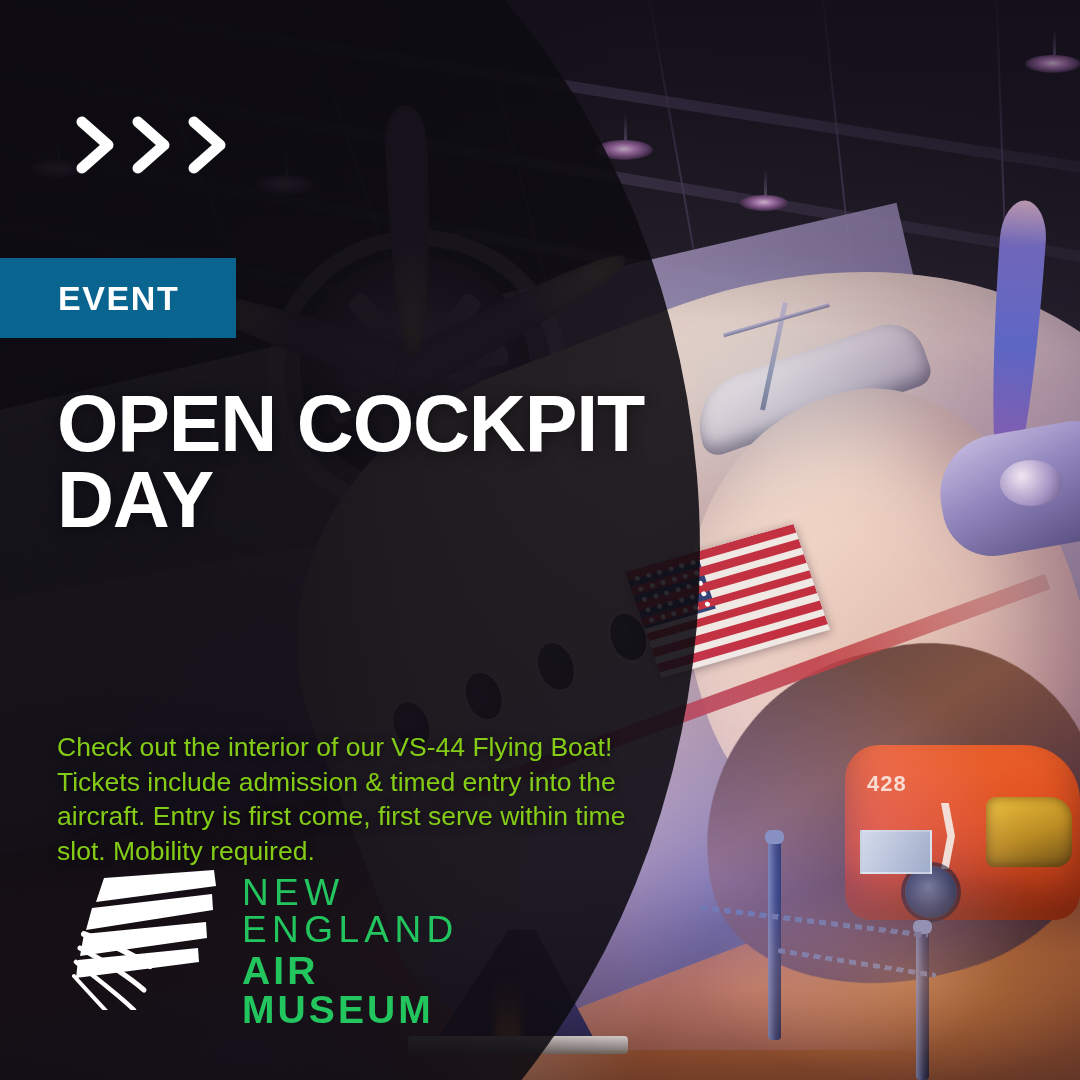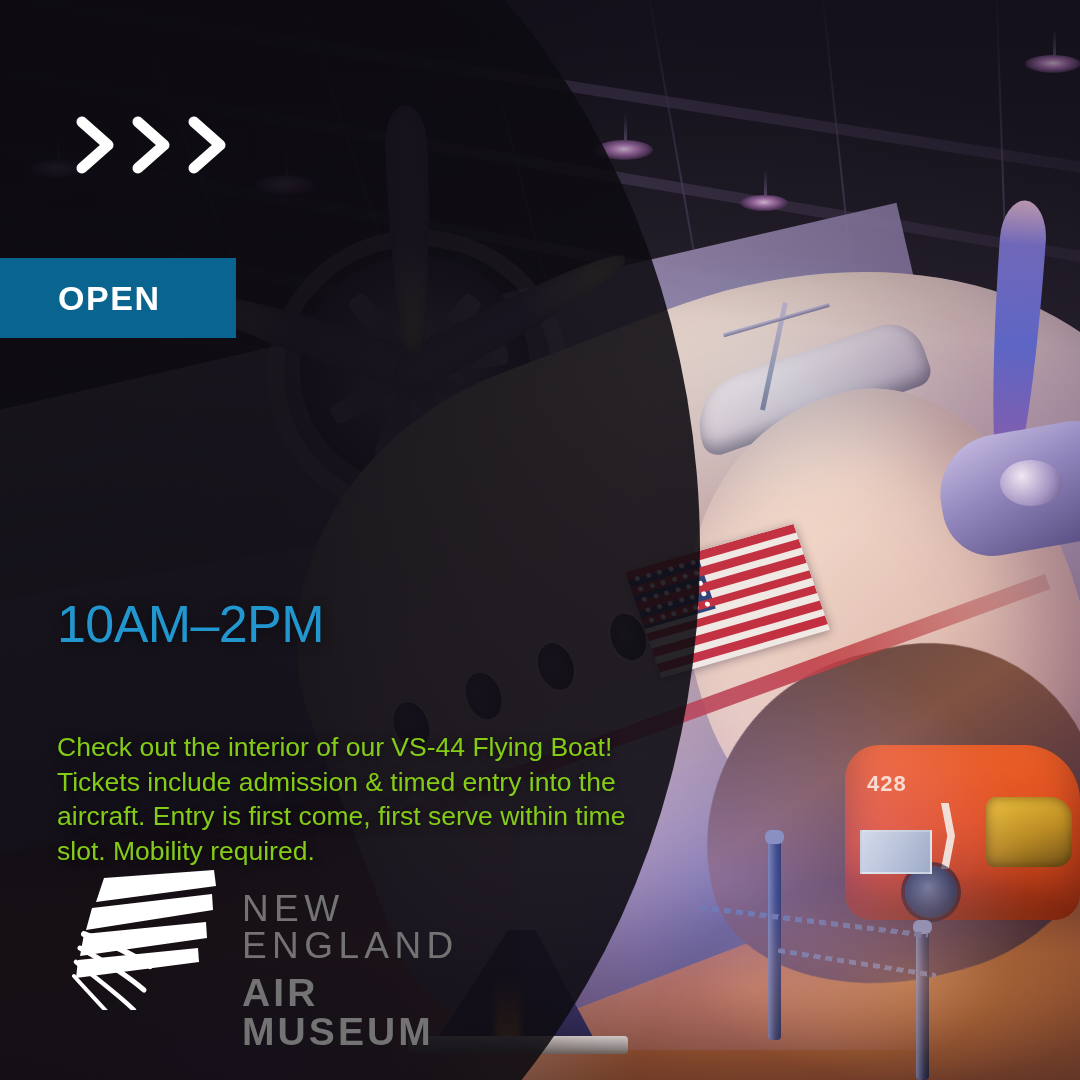--- a/index.html
+++ b/index.html
@@ -299,27 +299,27 @@
   }
 
   .blurb{
     position:absolute;left:57px;top:730px;width:600px;
     color:#84cc16;font-size:26.5px;line-height:1.31;font-weight:normal;
     text-shadow:0 1px 10px rgba(0,0,0,.55);
   }
 
   .logo{position:absolute;left:66px;top:868px;width:430px;height:142px;}
   .logo .mark{position:absolute;left:0;top:0;width:160px;height:142px;}
-  .logo .wordmark{position:absolute;left:176px;top:22px;color:#737373;}
+  .logo .wordmark{position:absolute;left:176px;top:6px;color:#22c55e;}
   .logo .line1{
     font-size:37px;font-weight:300;letter-spacing:5.4px;line-height:1;
     font-family:"Liberation Sans", sans-serif;
   }
   .logo .line2{
-    font-size:39px;font-weight:bold;letter-spacing:3.1px;line-height:1;margin-top:9px;
+    font-size:39px;font-weight:bold;letter-spacing:3.1px;line-height:1;margin-top:3px;
   }
 </style>
 </head>
 <body>
 
 <div id="poster">
 
   <div class="photo">
 
     <div class="ceiling" id="ceiling">
@@ -478,26 +478,29 @@
           </svg>
         </span>
         <span>
           <svg width="46" height="62" viewBox="0 0 46 62">
             <path d="M8 8 L34 31 L8 54" fill="none" stroke="#ffffff" stroke-width="11" stroke-linecap="round" stroke-linejoin="round"></path>
           </svg>
         </span>
       </div>
 
     <div class="badge" id="badge" style="background: rgb(10, 100, 144);">
-      <span class="badge-label">OPEN</span>
-    </div>
-
+      <span class="badge-label">EVENT</span>
+    </div>
+
+    <div class="headline">
+      <div>OPEN COCKPIT</div>
+      <div>DAY</div>
+    </div>
 
     <div class="dateline" id="dateline" style="color: rgb(33, 150, 207);">
-      <div>10AM–2PM</div>
     </div>
 
     <div class="blurb">Check out the interior of our VS-44 Flying Boat! Tickets include admission &amp; timed entry into the aircraft. Entry is first come, first serve within time slot. Mobility required.</div>
 
     <div class="logo">
       <div class="mark">
         <svg viewBox="0 0 160 142" width="160" height="142" aria-hidden="true">
           <g fill="#ffffff">
             <path d="M38 10 L148 2 L150 18 L30 34 Z"></path>
             <path d="M26 40 L146 26 L147 42 L20 62 Z"></path>

